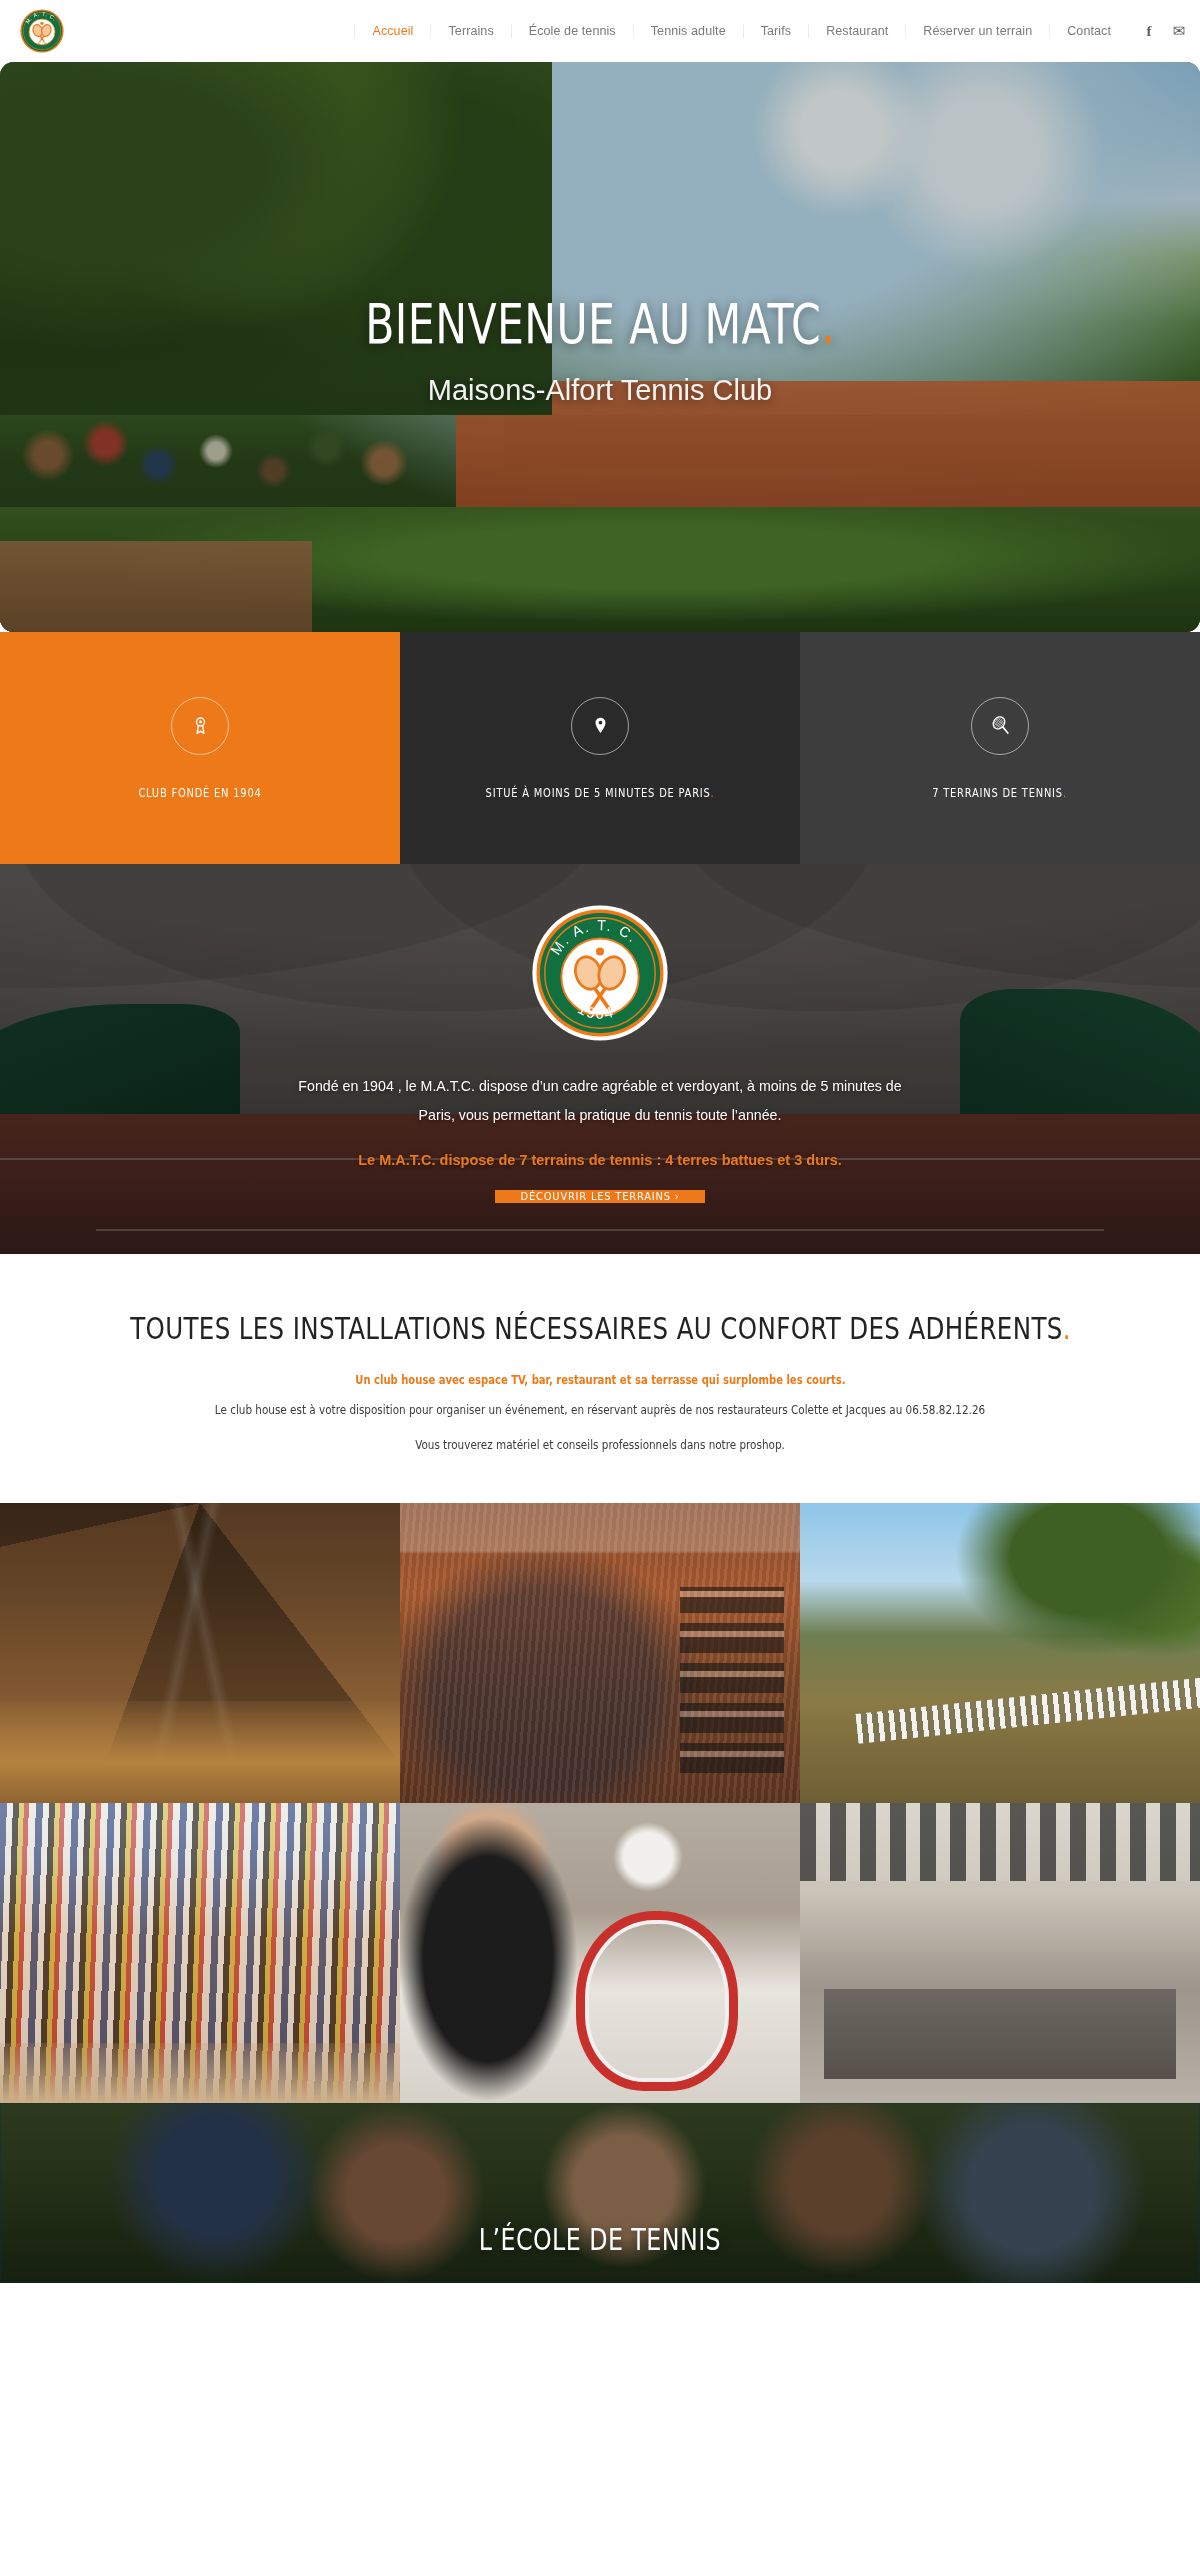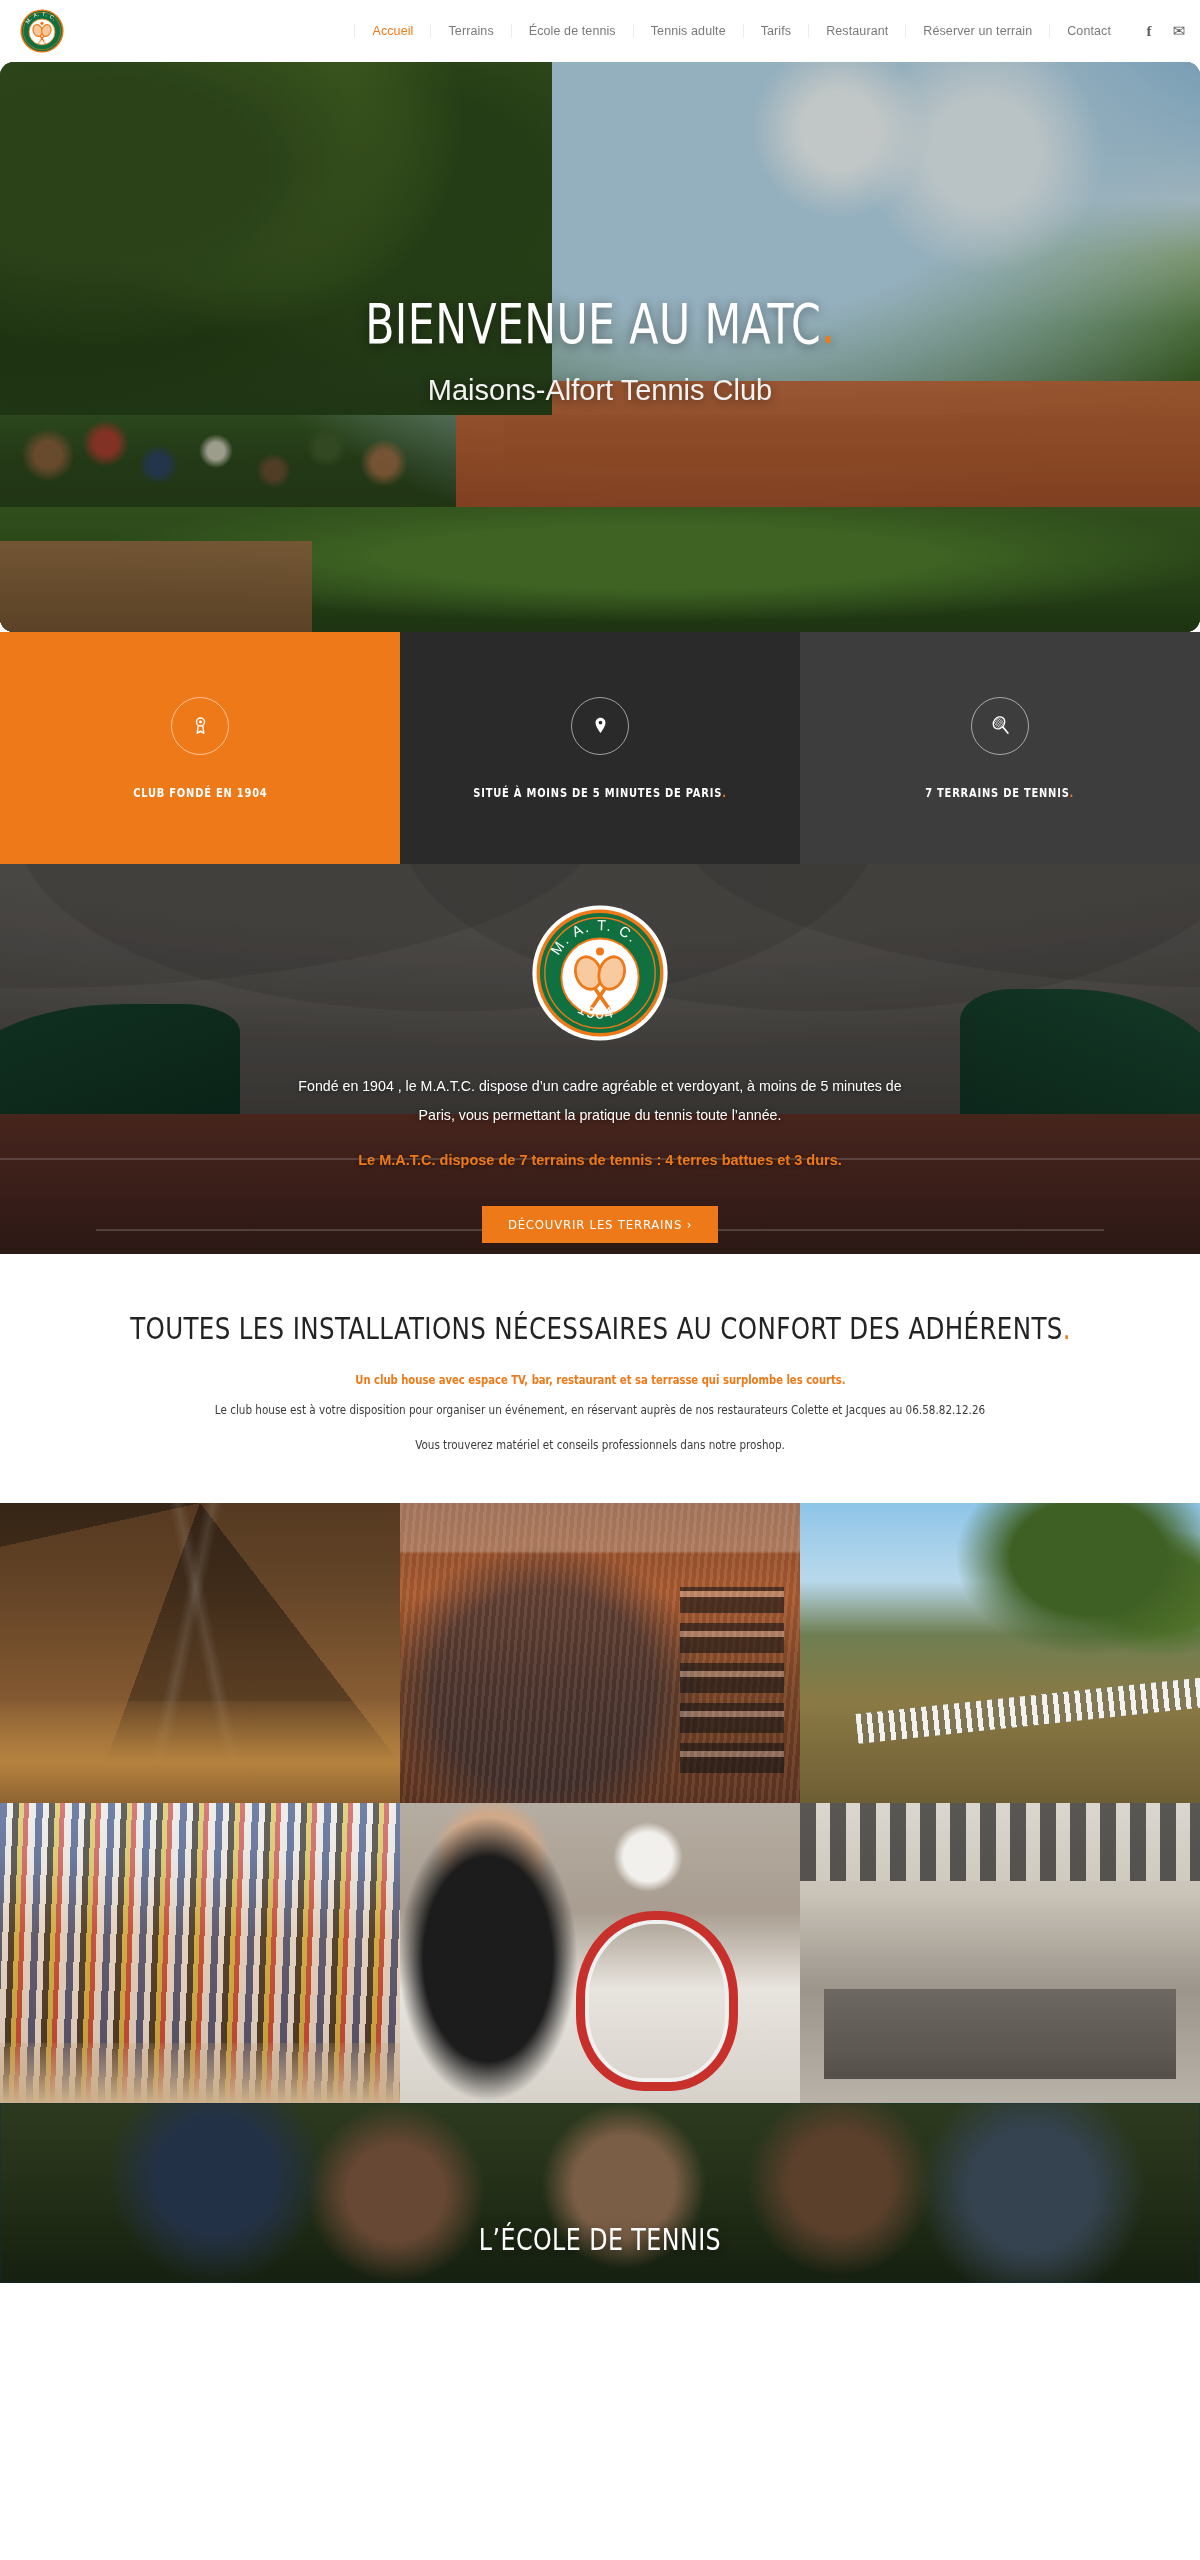--- a/index.html
+++ b/index.html
@@ -98,21 +98,21 @@
     text-shadow:0 2px 12px rgba(0,0,0,.45); line-height:1;
     transform:scaleX(.86); transform-origin:center;
   }
   .hero-title .dot { color:#ee7918; }
   .hero-sub {
     margin-top:22px; font-size:29px; color:#f3f3f3; font-weight:300;
     text-shadow:0 2px 10px rgba(0,0,0,.45);
   }
 
   
-  .features { display:flex; height:232px;font-weight:bold; }
+  .features { display:flex; height:232px; }
   .feat { flex:1; display:flex; flex-direction:column; align-items:center; justify-content:center; cursor:pointer; }
   .feat.c1 { background:#ee7918; }
   .feat.c2 { background:#2a2a2a; }
   .feat.c3 { background:#3d3d3d; }
   .feat-ring {
     width:58px; height:58px; border-radius:50%;
     border:1px solid rgba(255,255,255,.55);
     display:flex; align-items:center; justify-content:center;
     margin-bottom:30px;
   }
@@ -161,23 +161,23 @@
   .matc-logo { width:138px; height:138px; margin:0 auto 30px; position:relative; }
   .about-p {
     color:#fff; font-size:14.2px; line-height:2.05; max-width:620px;
     margin:0 auto; font-weight:400; text-shadow:0 1px 4px rgba(0,0,0,.5);
   }
   .about-p2 {
     color:#ee7918; font-size:14.5px; font-weight:bold; margin-top:22px;
     text-shadow:0 1px 4px rgba(0,0,0,.5);
   }
   .btn-orange {
-    display:inline-block; margin-top:38px; background:#ee7918; color:#fff;
-    font-family:"DejaVu Sans Condensed","Liberation Sans Narrow","Liberation Sans",sans-serif;
-    font-size:13px; letter-spacing:.8px; padding:11px 26px; cursor:pointer;
+    display:inline-block; margin-top:22px; background:#ee7918; color:#fff;
+    font-family:"DejaVu Sans Condensed","Liberation Sans Narrow","Liberation Sans",sans-serif;
+    font-size:11px; letter-spacing:.8px; padding:0 26px; cursor:pointer;
     text-transform:uppercase;
   }
 
   
   .inst { background:#fff; padding:56px 0 46px; text-align:center; }
   .inst-h {
     font-family:"DejaVu Sans Condensed","Liberation Sans Narrow","Liberation Sans",sans-serif;
     font-size:31px; color:#232323; letter-spacing:.4px; transform:scaleX(.88);
     display:inline-block; font-weight:400;
   }

